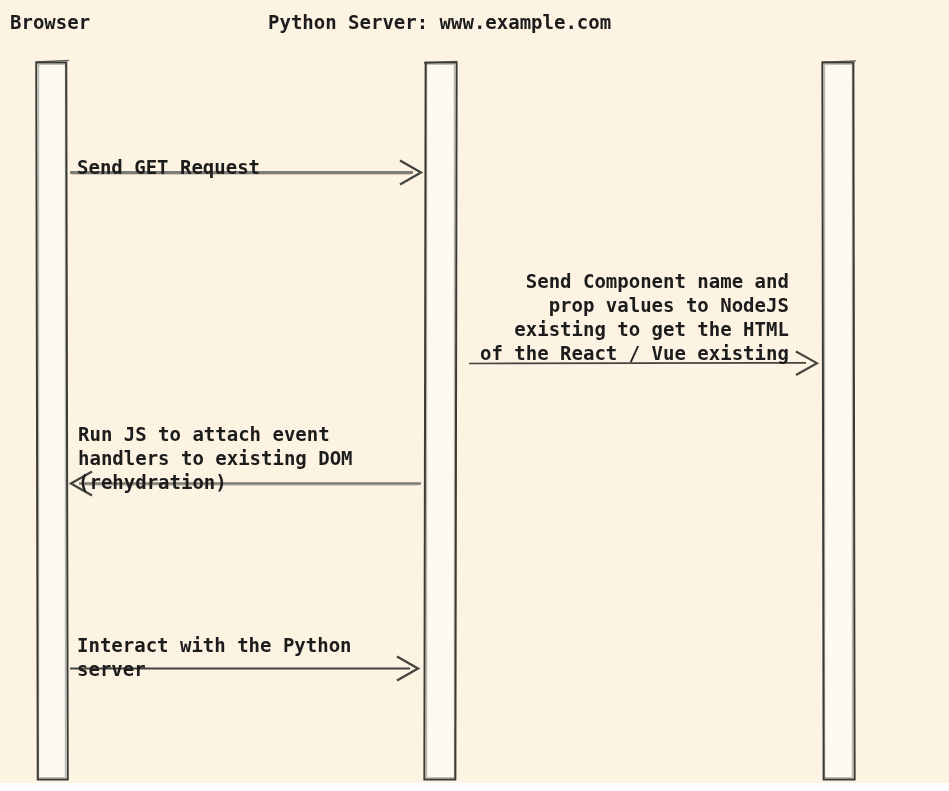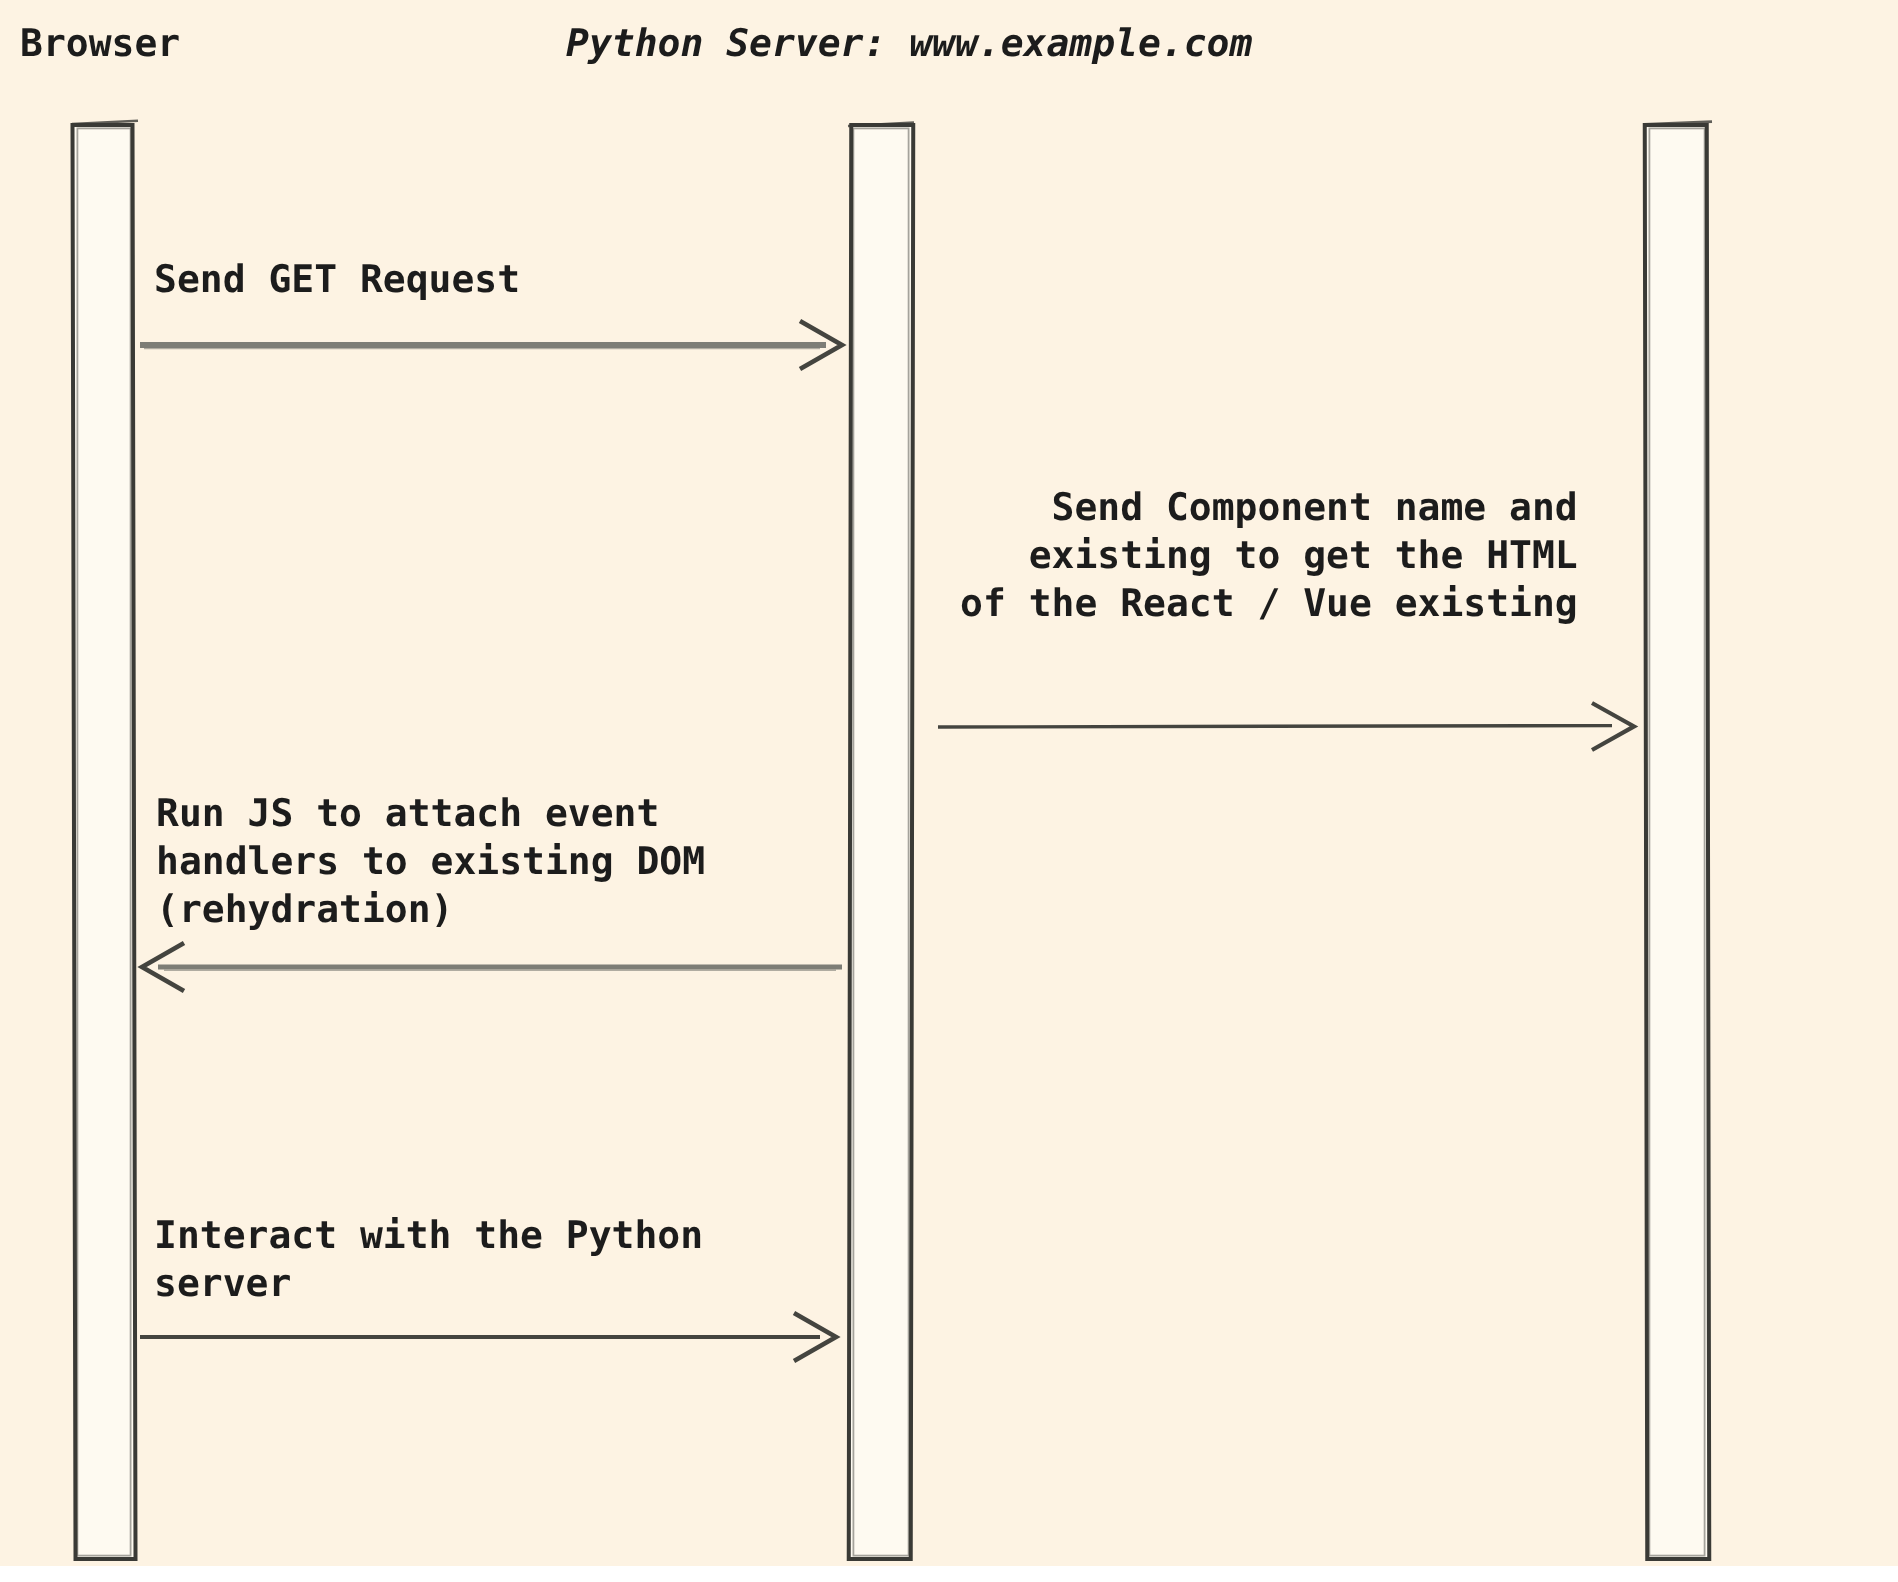--- a/index.html
+++ b/index.html
@@ -32,34 +32,35 @@
   }
   .actor-label {
     position: absolute;
     top: 11px;
     font-size: 19px;
     font-weight: bold;
     color: var(--text);
     white-space: nowrap;
   }
   .actor-label.browser { left: 10px; }
-  .actor-label.python  { left: 283px; font-style: italic; }
+  .actor-label.python  { left: 268px; }
   .actor-label.node    { left: 763px; }
   .shapes {
     position: absolute;
     left: 0; top: 0;
     width: 949px; height: 791px;
   }
   .msg-label {
     position: absolute;
     font-size: 19px;
     font-weight: bold;
     line-height: 24px;
     color: var(--text);
     white-space: nowrap;
+    margin-top: 27px;
   }
   .msg-label.m1 { left: 77px;  top: 128px; }
   .msg-label.m2 { left: 480px; top: 242px; text-align: right; }
   .msg-label.m3 { left: 78px;  top: 395px; }
   .msg-label.m4 { left: 77px;  top: 606px; }
   .msg-line { display: block; }
 </style>
 </head>
 <body>
 
@@ -110,20 +111,21 @@
       <polyline points="397,656.5 418,668.5 397,680.5" fill="none" stroke="var(--arrow-dark)" stroke-width="2.3"></polyline>
     </g>
   </svg>
 
   <div class="msg-label m1">
     <span class="msg-line">Send GET Request</span>
   </div>
 
   <div class="msg-label m2">
     <span class="msg-line">Send Component name and</span>
+    <span class="msg-line">prop values to NodeJS</span>
     <span class="msg-line">existing to get the HTML</span>
     <span class="msg-line">of the React / Vue existing</span>
   </div>
 
   <div class="msg-label m4">
     <span class="msg-line">Interact with the Python</span>
     <span class="msg-line">server</span>
   </div>
 
   <div class="msg-label m3">

